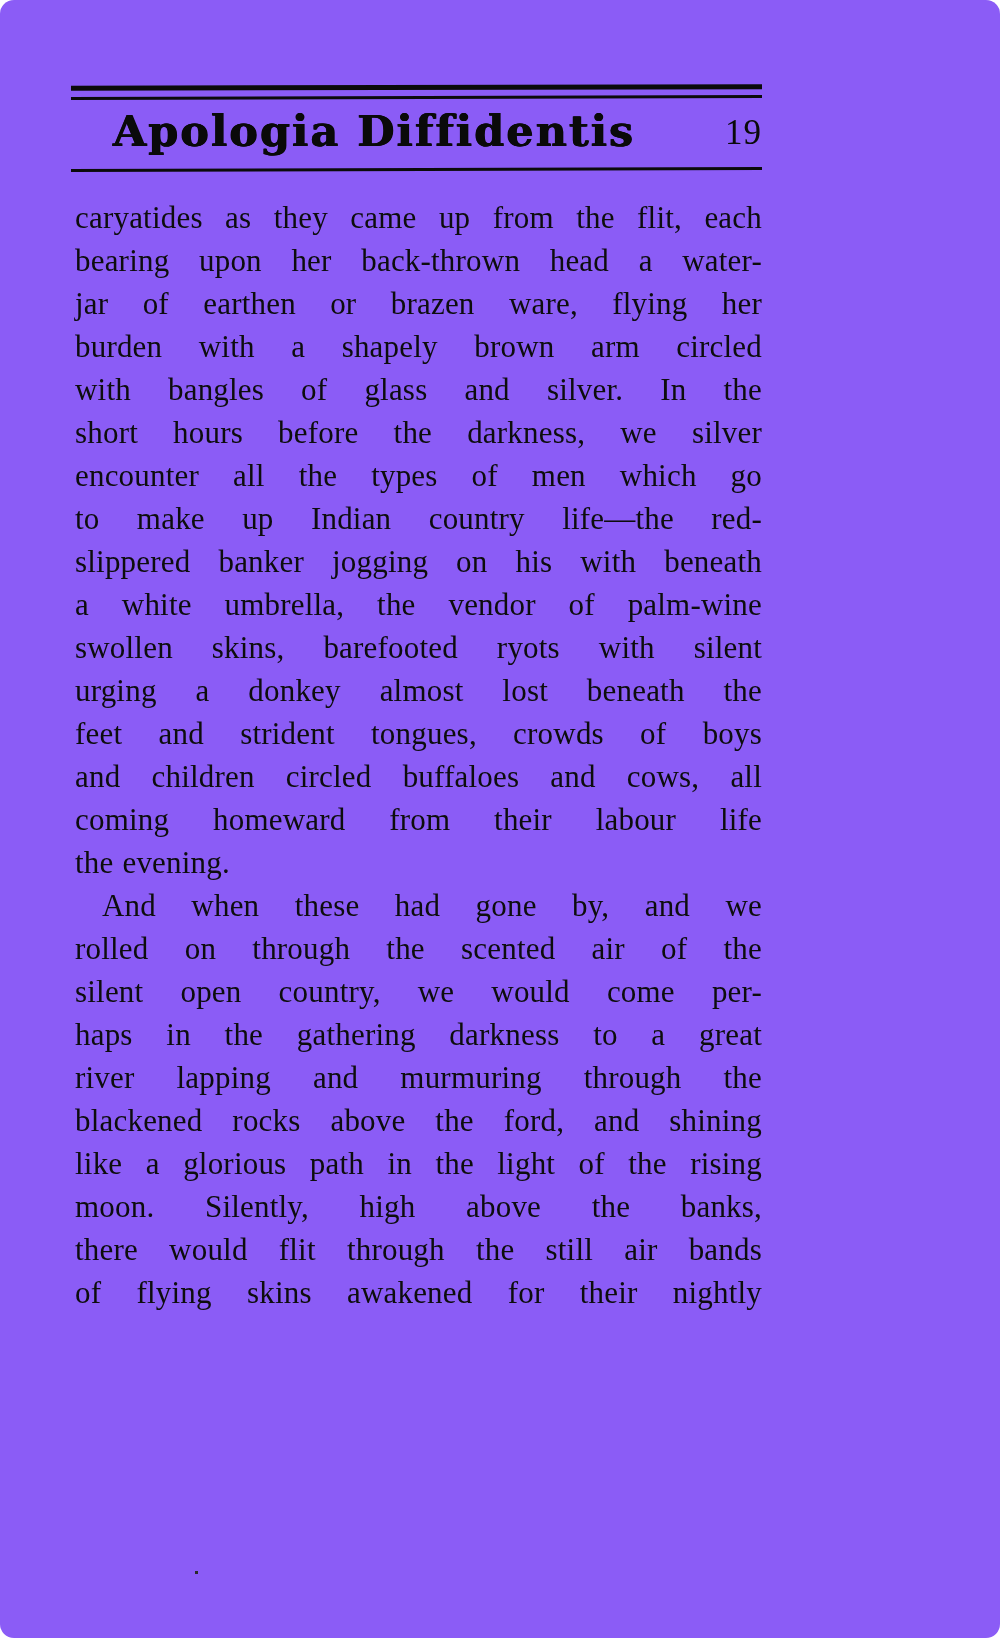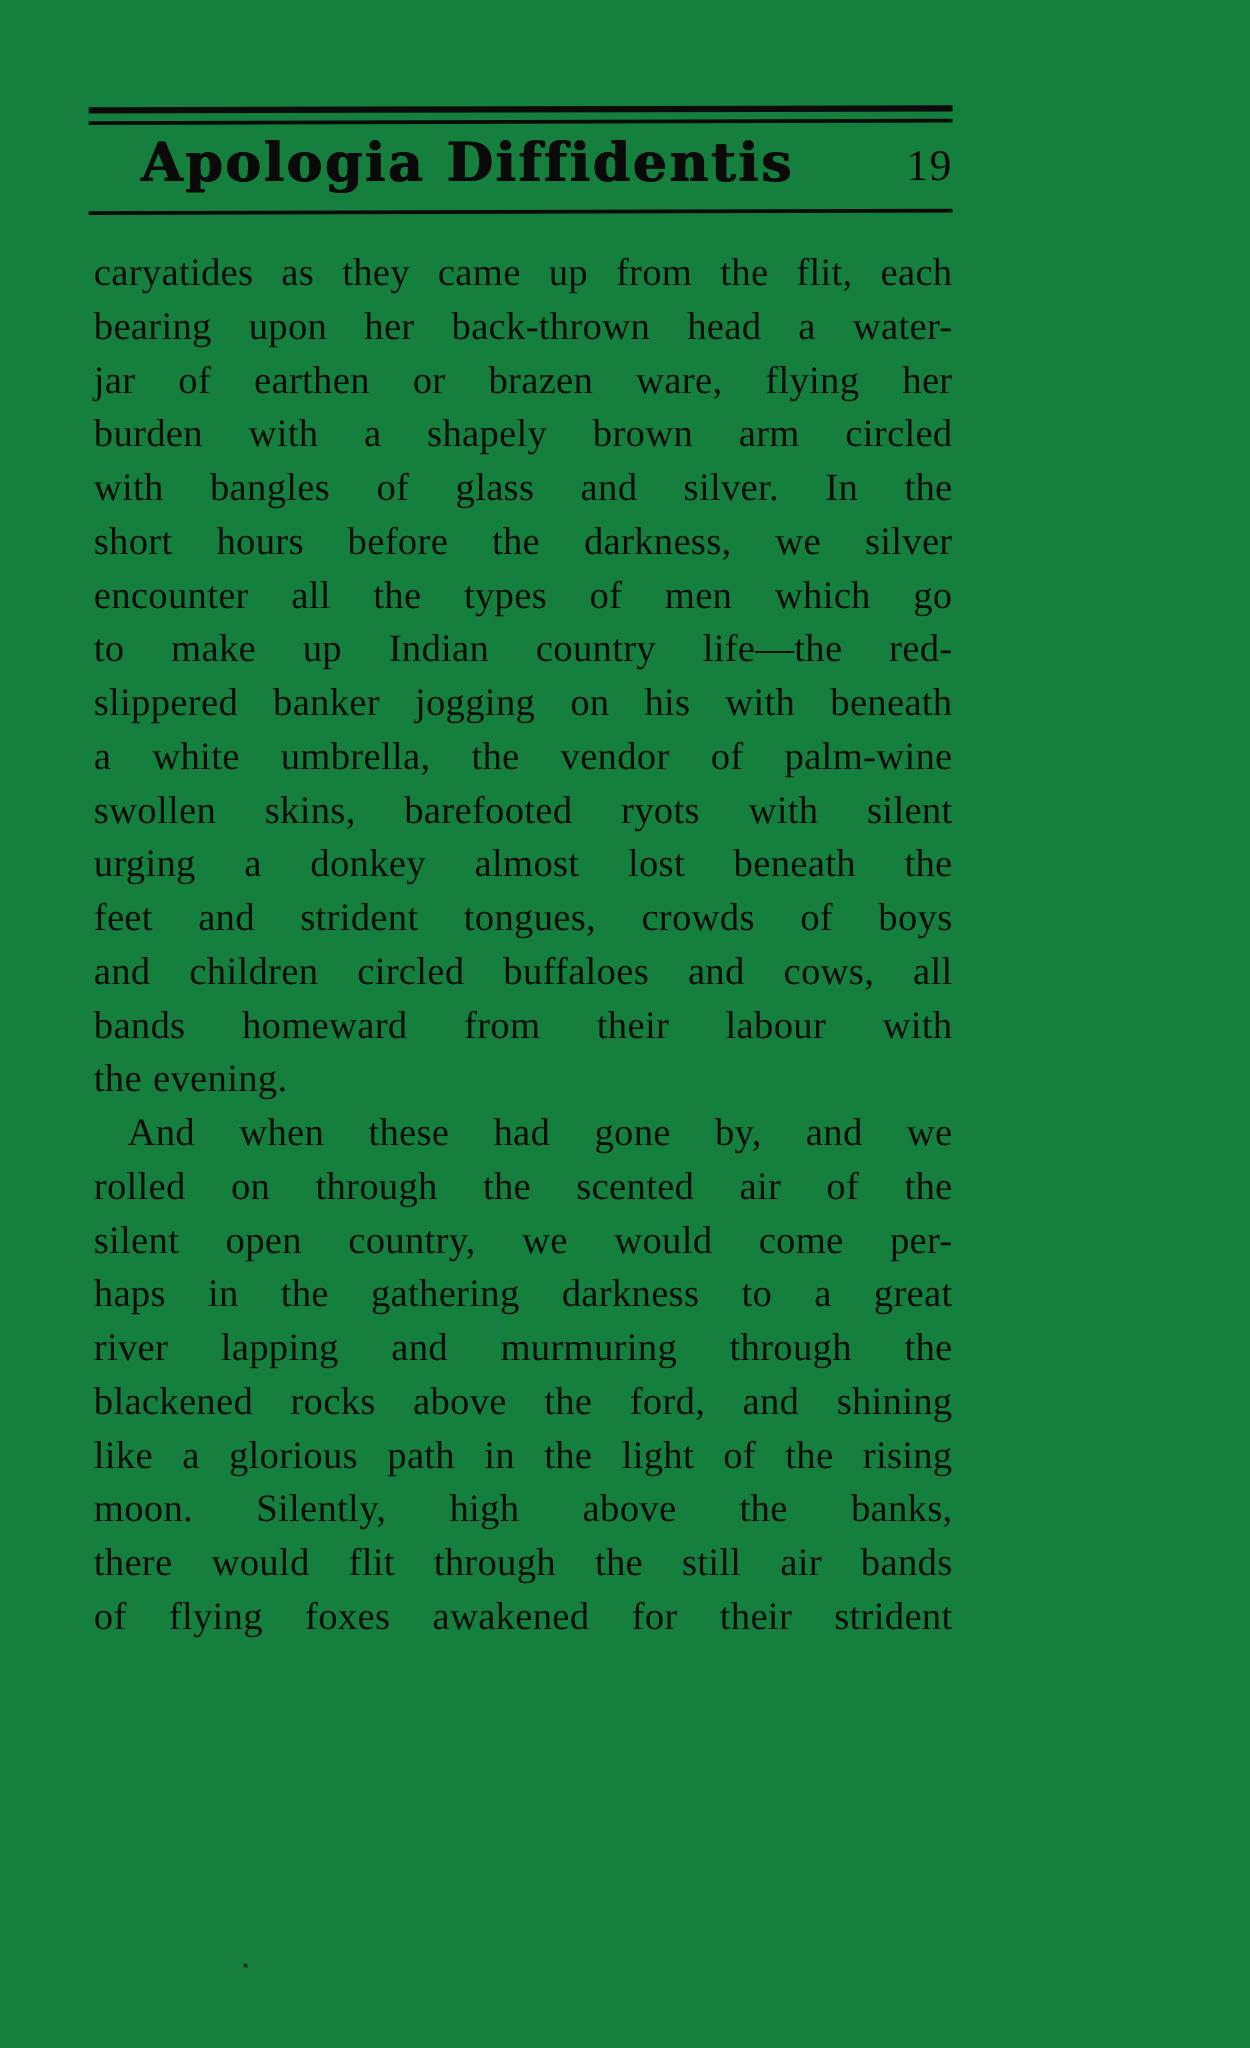--- a/index.html
+++ b/index.html
@@ -4,24 +4,25 @@
 <style>
   html, body {
     margin: 0;
     padding: 0;
     background: #ffffff;
   }
   .page {
     position: relative;
     width: 1000px;
     height: 1638px;
-    background: #15803d;
+    background: #8b5cf6;
     overflow: hidden;
     font-family: "Liberation Serif", "DejaVu Serif", serif;
     color: #0d0d0d;
+    border-radius: 14px;
   }
   
   .rule {
     position: absolute;
     left: 71px;
     width: 691px;
     background: #0b0b0b;
   }
   .rule-thick   { top: 85px;  height: 5px; transform: rotate(-0.12deg); }
   .rule-thin    { top: 96px;  height: 2.5px; transform: rotate(-0.15deg); }
@@ -116,29 +117,29 @@
     <div class="line">with bangles of glass and silver.  In the</div>
     <div class="line">short hours before the darkness, we silver</div>
     <div class="line">encounter all the types of men which go</div>
     <div class="line">to make up Indian country life—the red-</div>
     <div class="line">slippered banker jogging on his with beneath</div>
     <div class="line">a white umbrella, the vendor of palm-wine</div>
     <div class="line">swollen skins, barefooted ryots with silent</div>
     <div class="line">urging a donkey almost lost beneath the</div>
     <div class="line">feet and strident tongues, crowds of boys</div>
     <div class="line">and children circled buffaloes and cows, all</div>
-    <div class="line">bands homeward from their labour with</div>
+    <div class="line">coming homeward from their labour life</div>
     <div class="line para-end">the evening.</div>
     <div class="line indent">And when these had gone by, and we</div>
     <div class="line">rolled on through the scented air of the</div>
     <div class="line">silent open country, we would come per-</div>
     <div class="line">haps in the gathering darkness to a great</div>
     <div class="line">river lapping and murmuring through the</div>
     <div class="line">blackened rocks above the ford, and shining</div>
     <div class="line">like a glorious path in the light of the rising</div>
     <div class="line">moon.  Silently, high above the banks,</div>
     <div class="line">there would flit through the still air bands</div>
-    <div class="line">of flying foxes awakened for their strident</div>
+    <div class="line">of flying skins awakened for their nightly</div>
   </div>
 
   <div class="speck"></div>
 
 </div>
 
 </body></html>

